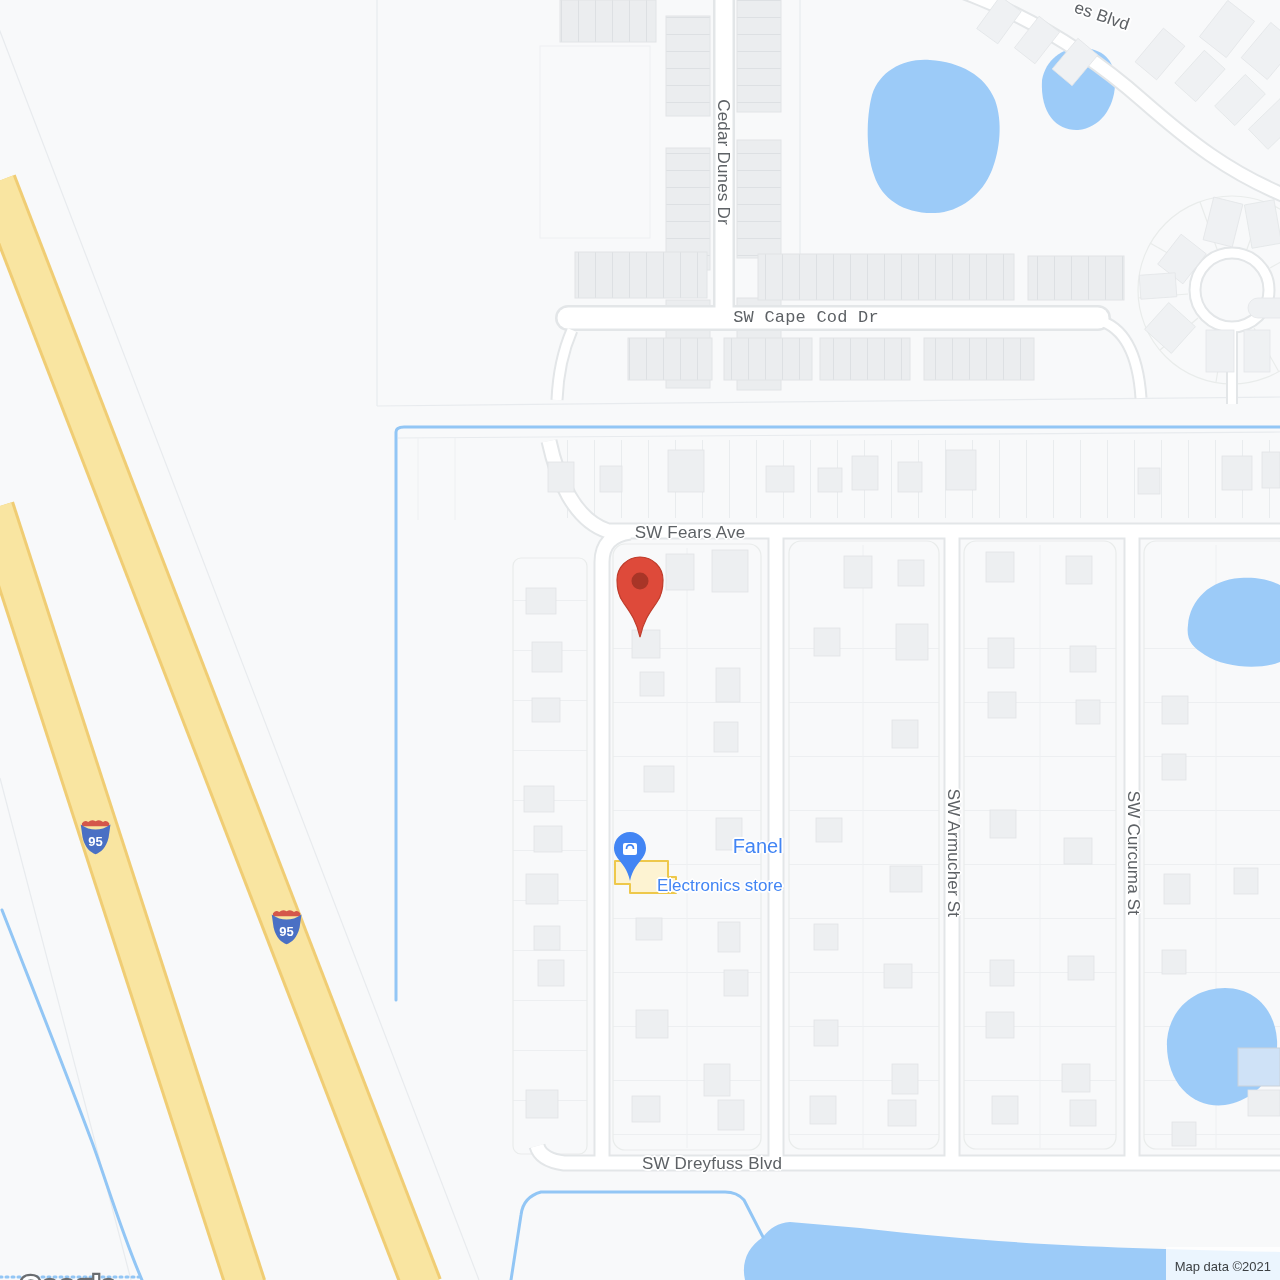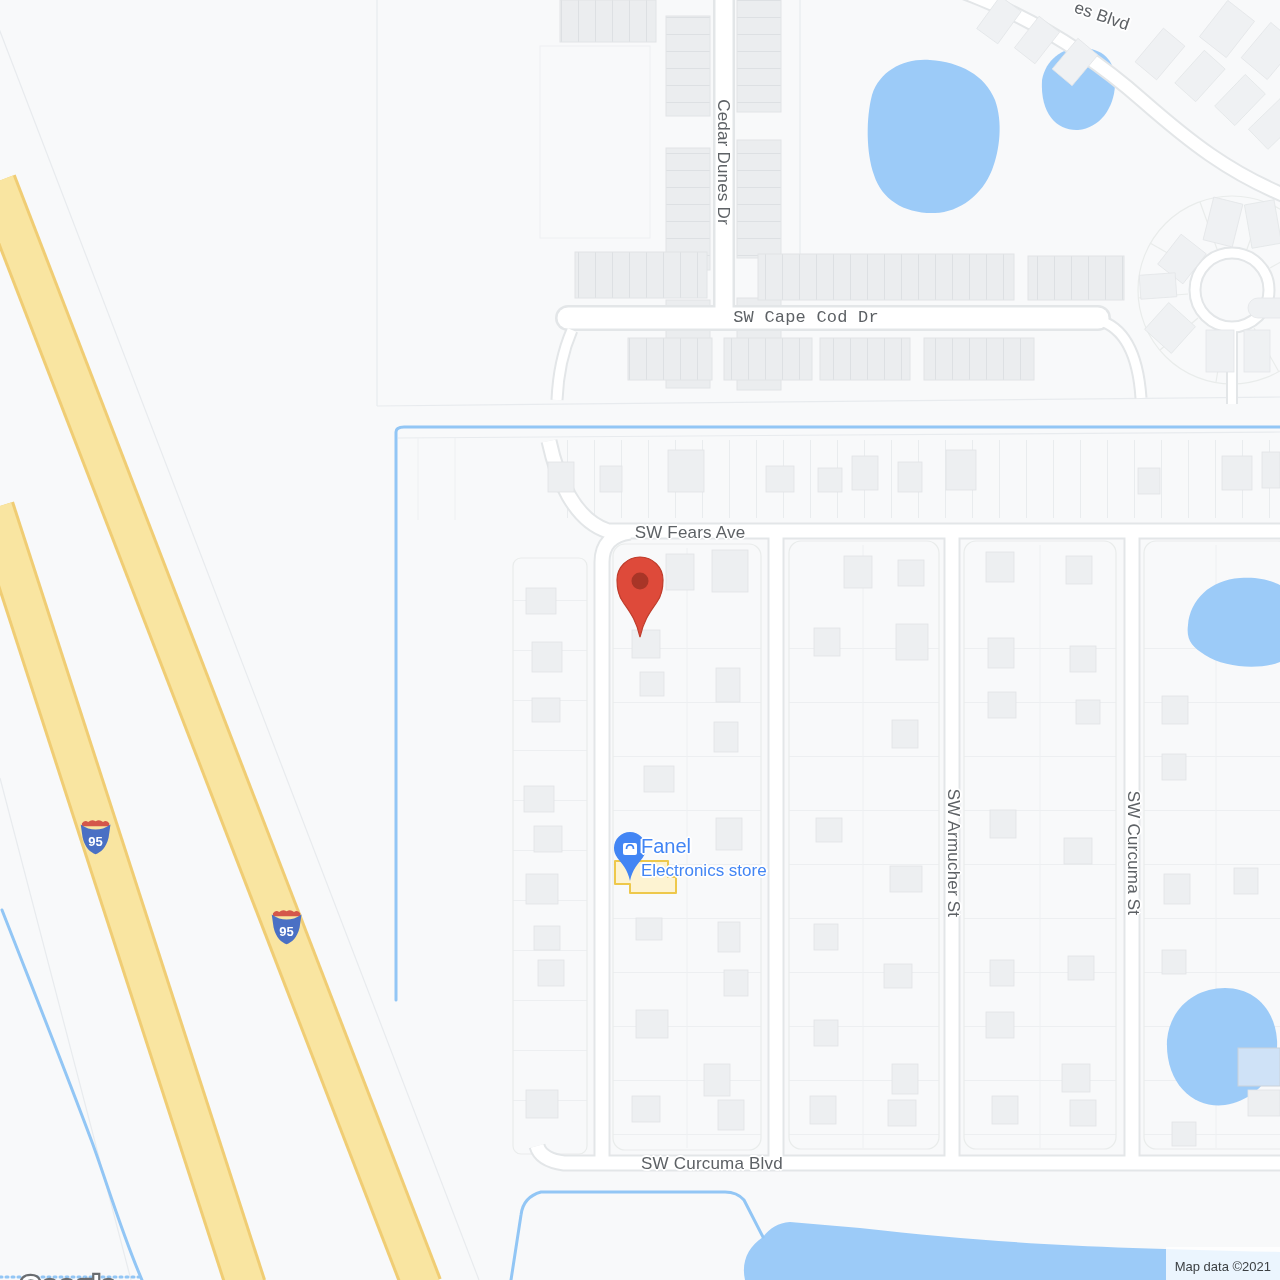--- a/index.html
+++ b/index.html
@@ -24,21 +24,21 @@
   .lbl{position:absolute;font-size:17px;line-height:1;color:var(--road-label);letter-spacing:.2px;
        white-space:nowrap;transform:translate(-50%,-50%);
        text-shadow:-1px -1px 0 #fff,1px -1px 0 #fff,-1px 1px 0 #fff,1px 1px 0 #fff,
                    -2px 0 0 #fff,2px 0 0 #fff,0 -2px 0 #fff,0 2px 0 #fff;}
   .lbl.v{transform:translate(-50%,-50%) rotate(90deg);}
   .lbl.r18{transform:translate(-50%,-50%) rotate(19deg);}
   .poi-lbl{position:absolute;color:var(--poi-blue);white-space:nowrap;
        text-shadow:-1px -1px 0 #fff,1px -1px 0 #fff,-1px 1px 0 #fff,1px 1px 0 #fff,
                    -2px 0 0 #fff,2px 0 0 #fff,0 -2px 0 #fff,0 2px 0 #fff;}
   .poi-name{font-size:20px;}
-  .poi-cat{font-size:17px;margin-top:3px;}
+  .poi-cat{font-size:17px;margin-top:18px;}
   #attribution{position:absolute;right:0;bottom:0;background:rgba(255,255,255,.8);
        color:#3c4043;font-size:13px;padding:12px 9px 6px 9px;}
   #google-logo{position:absolute;left:16px;bottom:14px;}
 </style>
 </head>
 <body>
 
 <div id="map">
 <svg width="1280" height="1280" viewBox="0 0 1280 1280">
   <defs>
@@ -306,24 +306,24 @@
              C663,589 662,595 657,602 C651,611 644,619 640,637 Z" fill="var(--pin-red)" stroke="#bf3d2c" stroke-width="1.2"></path>
     <circle cx="640" cy="581" r="8.5" fill="var(--pin-red-dark)"></circle>
   </g>
 </svg>
 
 <span class="lbl v" style="left:723px;top:162px;">Cedar Dunes Dr</span>
 <span class="lbl" style="left:806px;top:317px;font-family:Liberation Mono, monospace;">SW Cape Cod Dr</span>
 <span class="lbl" style="left:690px;top:532px;">SW Fears Ave</span>
 <span class="lbl v" style="left:953px;top:853px;">SW Armucher St</span>
 <span class="lbl v" style="left:1133px;top:853px;">SW Curcuma St</span>
-<span class="lbl" style="left:712px;top:1163px;">SW Curcuma Blvd</span>
+<span class="lbl" style="left:712px;top:1163px;">SW Dreyfuss Blvd</span>
 <span class="lbl r18" style="left:1102px;top:16px;">es Blvd</span>
 
-<div class="poi-lbl" style="left:641px;top:835px;">
+<div class="poi-lbl" style="left:657px;top:835px;text-align:right;">
   <div class="poi-name">Fanel</div>
   <div class="poi-cat">Electronics store</div>
 </div>
 
 <div id="google-logo">
   <svg width="120" height="40" viewBox="0 0 120 40">
     <text x="4" y="29" font-family="Liberation Sans, sans-serif" font-size="27" font-weight="bold" fill="#ffffff" stroke="#6a6d70" stroke-width="4.5" paint-order="stroke" letter-spacing="0.5">Google</text>
   </svg>
 </div>
 

